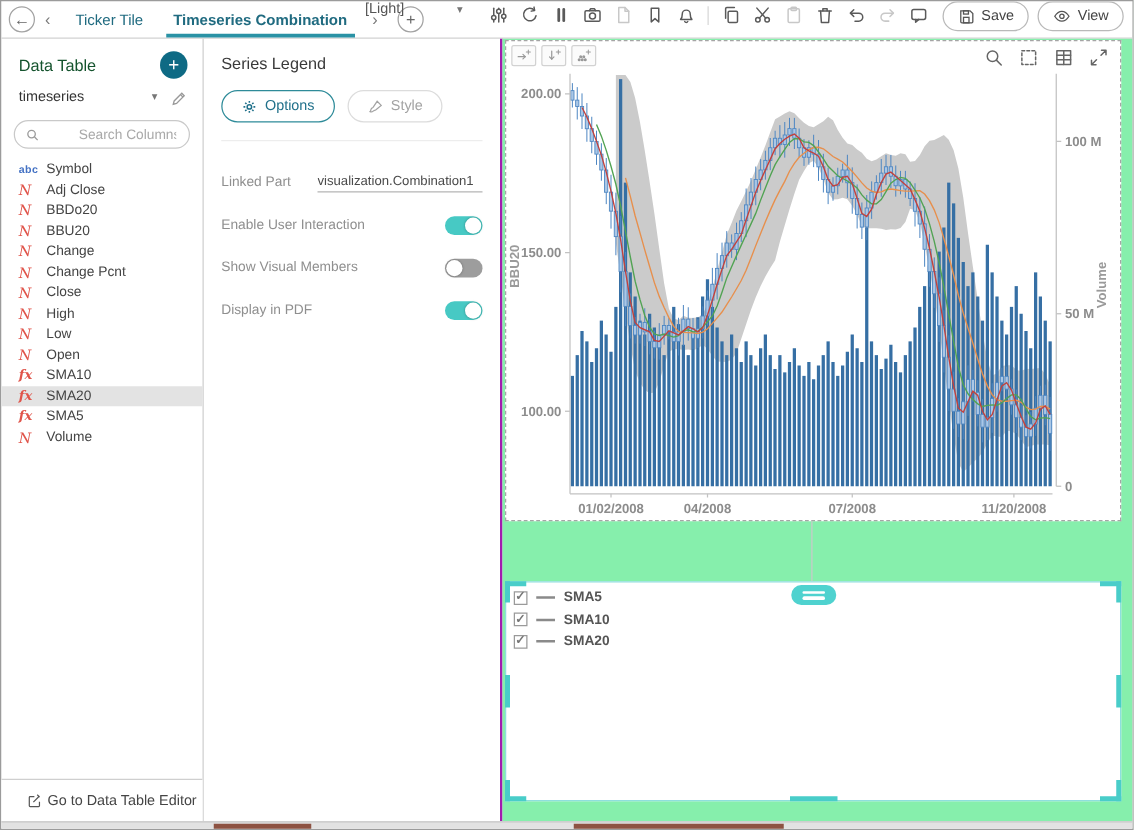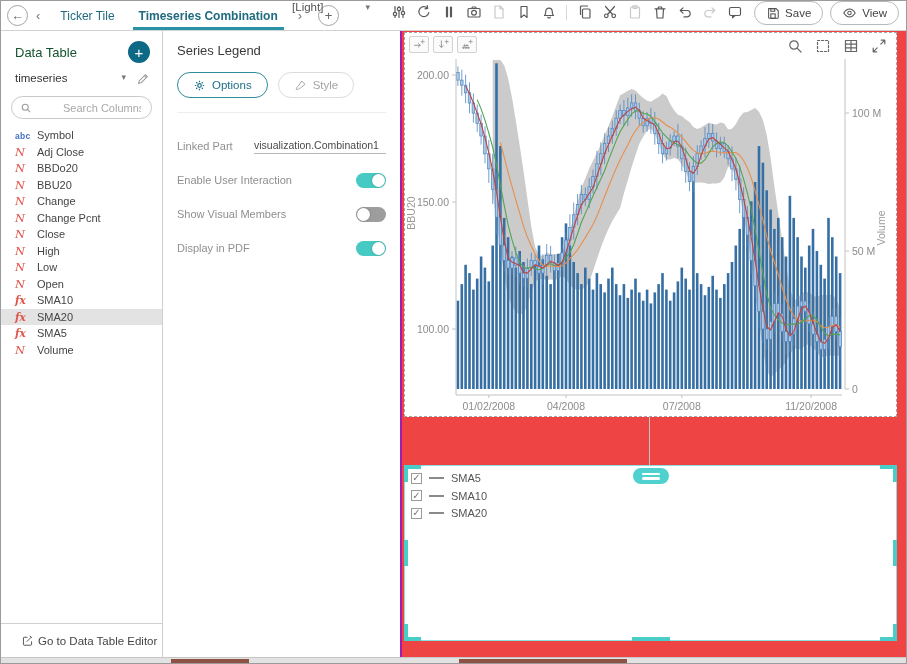--- a/index.html
+++ b/index.html
@@ -20,21 +20,21 @@
   .caret { color:#777; font-size:9px; }
   .tb-btn { width:23px; height:22px; display:flex; align-items:center; justify-content:center; margin:0 1px; cursor:pointer; }
   .tb-btn.disabled { opacity:.33; cursor:default; }
   .tb-divider { width:1px; height:15px; background:#d8d8d8; margin:0 5px; }
   .pill-btn { display:flex; align-items:center; gap:5px; border:1px solid #b9b9b9; border-radius:13px; height:24px; padding:0 11px; margin-left:7px; font-size:11.5px; color:#444; cursor:pointer; background:#fff; white-space:nowrap; }
 
   
   #main { display:flex; height:626px; }
   #sidebar { width:162px; border-right:1px solid #cfcfcf; position:relative; flex:none; }
   #props { width:239px; border-right:2px solid #a21caf; position:relative; flex:none; padding:0 14px; }
-  #canvas { flex:1; position:relative; background:#ef4444; }
+  #canvas { flex:1; position:relative; background:#86efac;font-weight:bold; }
 
   
   .sb-header { display:flex; justify-content:space-between; align-items:center; padding:10px 12px 2px 14px; }
   .sb-title { font-size:13px; color:#14532d; }
   .add-circle { width:22px; height:22px; border-radius:50%; background:#0e6a84; color:#fff; font-size:15px; display:flex; align-items:center; justify-content:center; cursor:pointer; }
   .sb-table-row { display:flex; align-items:flex-start; padding:7px 12px 5px 14px; font-size:11.5px; color:#333; }
   .sb-table-row .name { flex:1; }
   .sb-search { margin:5px 10px 8px 10px; border:1px solid #c9c9c9; border-radius:12px; height:23px; display:flex; align-items:center; padding:0 8px; gap:5px; background:#fff; }
   .sb-search input { border:none; outline:none; font-size:11px; color:#444; width:100%; font-family:inherit; background:transparent;margin-left:24px; }
   .sb-search input::placeholder { color:#a9a9a9; }

